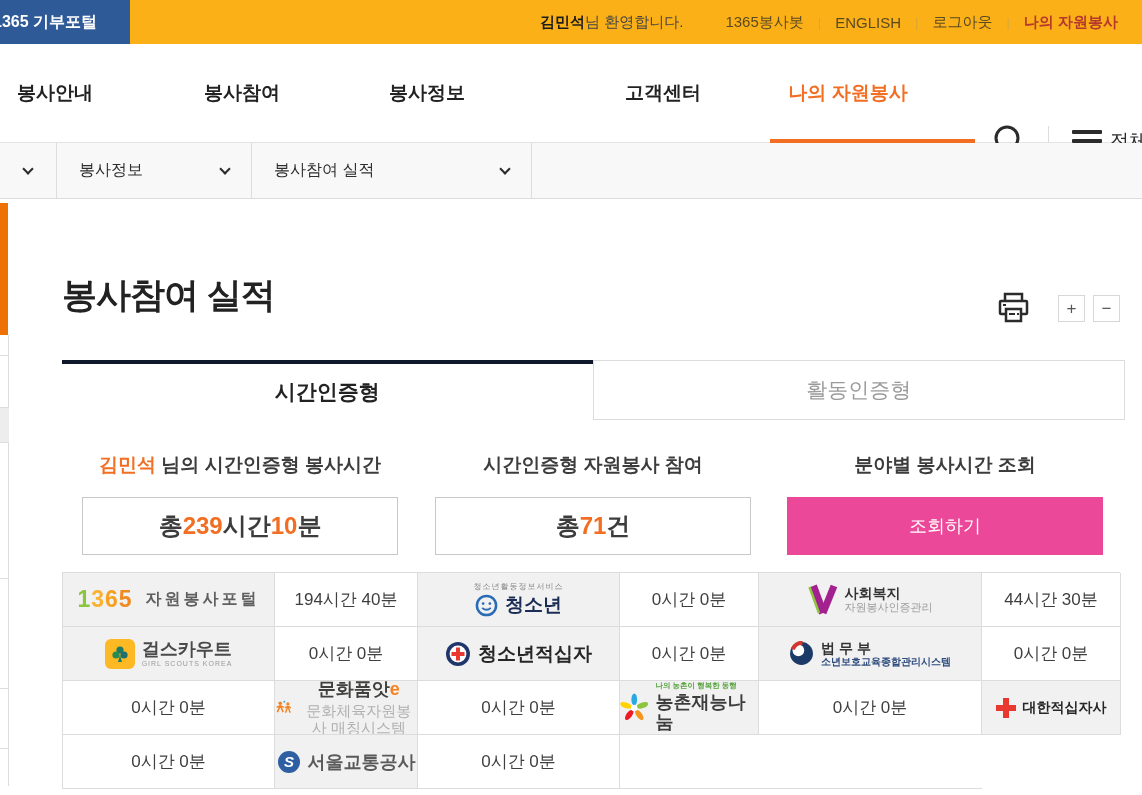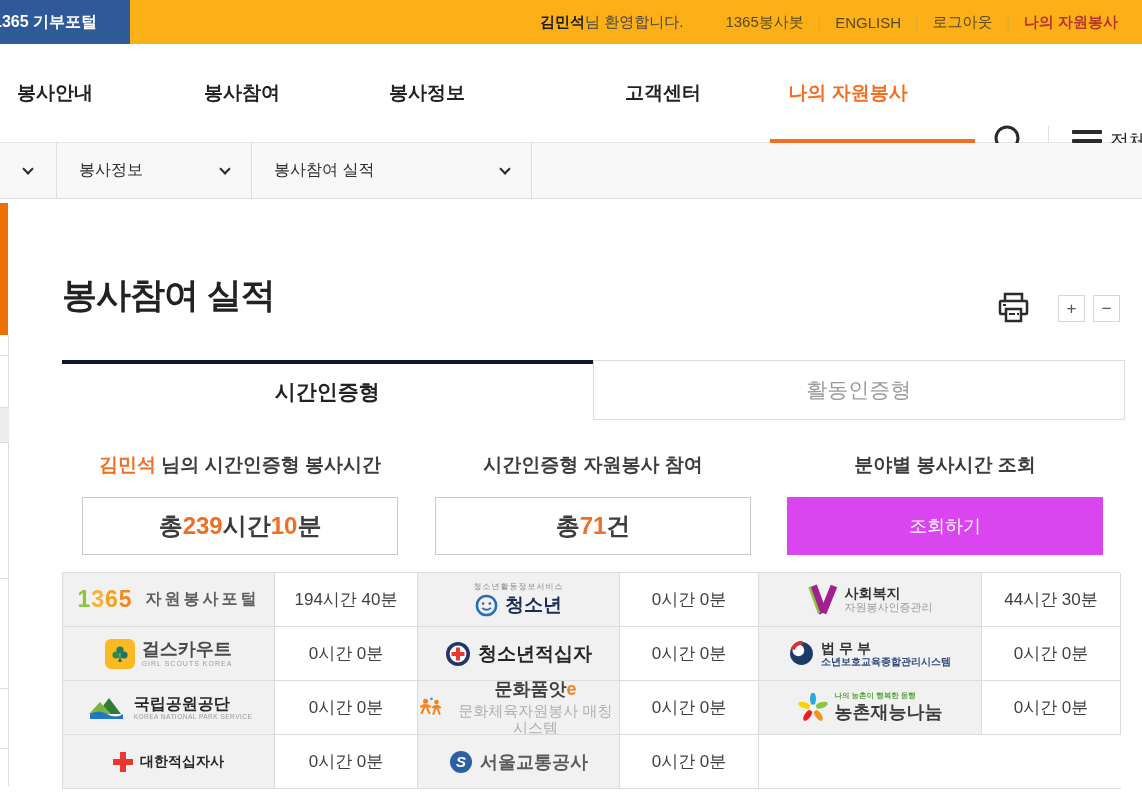--- a/index.html
+++ b/index.html
@@ -61,21 +61,21 @@
   .tab.active { border-top:4px solid #0f172a; font-weight:bold; color:#222; }
   .tab.inactive { border:1px solid #dcdcdc; color:#9a9a9a; }
 
   
   .sumcol { position:absolute; width:316px; top:452px; }
   .sumcol .slabel { text-align:center; font-size:19px; color:#3c3c3c; font-weight:600; height:26px; }
   .sumcol .slabel .oname { color:#f16e23; font-weight:bold; }
   .sumbox { margin-top:19px; height:58px; border:1px solid #c8c8c8; background:#fff; display:flex; align-items:center;
             justify-content:center; font-size:24px; color:#3c3c3c; font-weight:600; }
   .sumbox .onum { color:#f16e23; }
-  .graybtn { margin-top:19px; height:58px; background:#d946ef; border:none; color:#fff; font-size:18px; width:100%;
+  .graybtn { margin-top:19px; height:58px; background:#ec4899; border:none; color:#fff; font-size:18px; width:100%;
              display:flex; align-items:center; justify-content:center; cursor:pointer; }
   .col1 { left:82px; } .col2 { left:435px; } .col3 { left:787px; }
 
   
   .orgtable { position:absolute; left:62px; top:572px; width:1058px; display:grid;
               grid-template-columns:212px 143px 202px 139px 223px 139px;
               border-top:1px solid #dcdcdc; border-left:1px solid #dcdcdc; }
   .cell { height:54px; border-right:1px solid #dcdcdc; border-bottom:1px solid #dcdcdc;
           display:flex; align-items:center; justify-content:center; overflow:hidden; }
   .logo-cell { background:#f1f1f1; }
@@ -297,33 +297,20 @@
           <path d="M3.5 8 A 9.5 9.5 0 0 1 13 1.8" stroke="#d0372f" stroke-width="4" fill="none"></path>
         </svg>
       <div class="lcol left">
           <span class="mojname">법무부</span>
           <span class="mojsub">소년보호교육종합관리시스템</span>
         </div>
     </div>
   </div>
   <div class="cell val-cell">0시간 0분</div>
 
-  <div class="cell logo-cell">
-    <div class="lrow">
-      <svg width="42" height="26" viewBox="0 0 42 26">
-          <polygon points="12,19 24,3 36,19" fill="#2e7d32"></polygon>
-          <polygon points="4,19 15,7 26,19" fill="#7cb342"></polygon>
-          <path d="M5 19 q9 -5 17 0 q9 5 16 0 L38 24 L5 24 Z" fill="#2277c4"></path>
-        </svg>
-      <div class="lcol left">
-          <span class="knname">국립공원공단</span>
-          <span class="kneng">KOREA NATIONAL PARK SERVICE</span>
-        </div>
-    </div>
-  </div>
   <div class="cell val-cell">0시간 0분</div>
   <div class="cell logo-cell">
     <div class="lrow">
       <svg width="32" height="26" viewBox="0 0 32 26">
           <circle cx="9" cy="5" r="3" fill="#f58220"></circle>
           <path d="M9 9 L4 20 M9 9 L14 20 M3 12 Q9 7 15 12" stroke="#f58220" stroke-width="2.6" fill="none"></path>
           <circle cx="22" cy="6" r="2.7" fill="#f58220"></circle>
           <path d="M22 10 L18 21 M22 10 L26 21 M17 13 Q22 8 27 13" stroke="#f58220" stroke-width="2.4" fill="none"></path>
           <circle cx="16" cy="2.2" r="1.6" fill="#3aa0d8"></circle>
         </svg>

